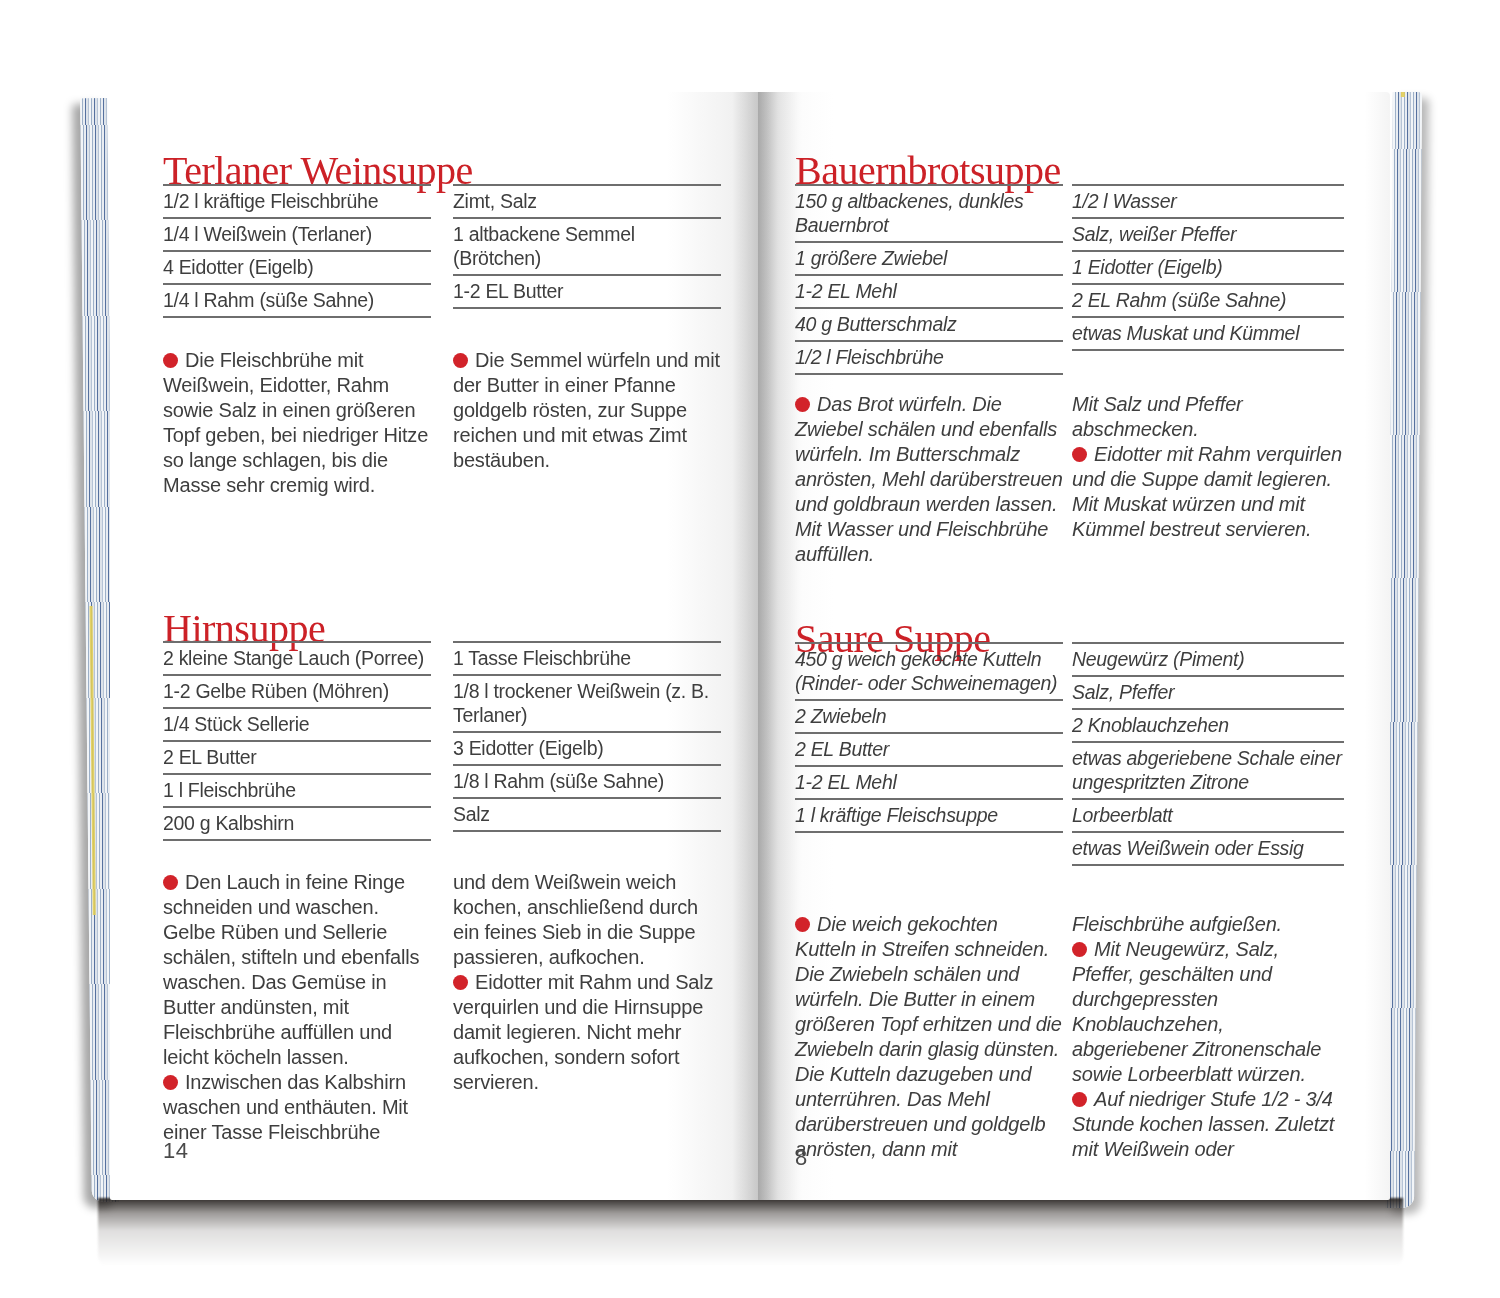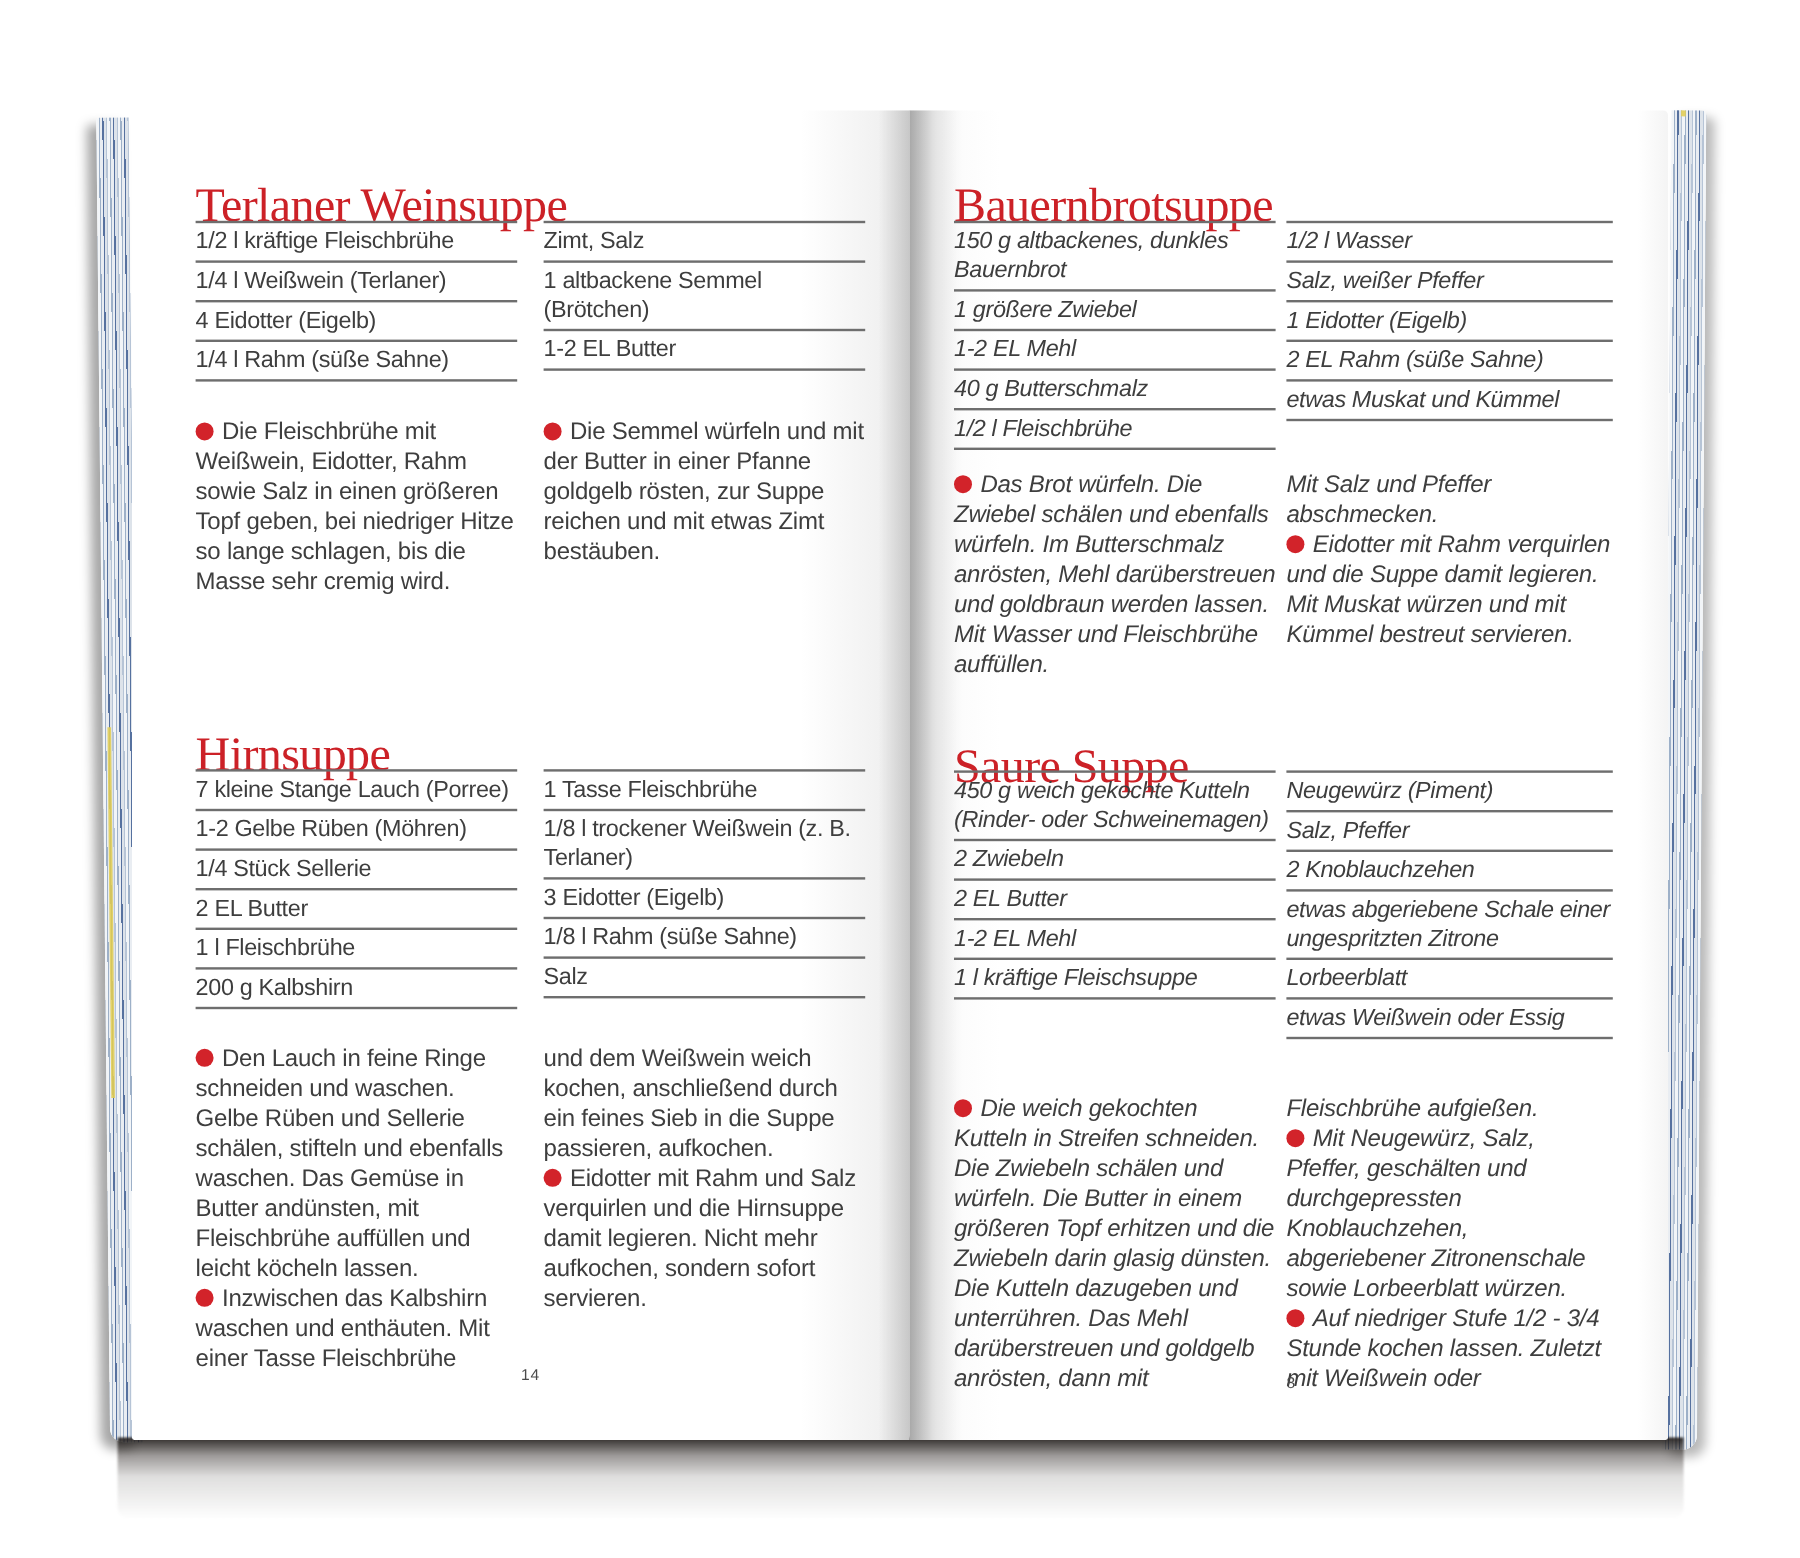--- a/index.html
+++ b/index.html
@@ -50,21 +50,21 @@
   .pr-grid{grid-template-columns:268px 272px;column-gap:9px;font-style:italic;}
 
   ul.ing{list-style:none;margin:0;padding:0;border-top:2px solid #6e6e6e;
     font-size:19.5px;line-height:24px;letter-spacing:-0.3px;color:#3e3e3e;}
   ul.ing li{padding:3px 0 4px 0;border-bottom:2px solid #6e6e6e;}
 
   .steps p{margin:0;font-size:20px;line-height:25px;letter-spacing:-0.2px;color:#3e3e3e;}
   .bullet{display:inline-block;width:15px;height:15px;border-radius:50%;
     background:#d2232a;margin-right:7px;vertical-align:-1px;}
 
-  .page-num{font-size:13px;color:#4a4a4a;text-align:center;letter-spacing:0.5px;}
+  .page-num{font-size:22px;color:#4a4a4a;letter-spacing:0.5px;}
 
   
   .page-left::after{content:"";position:absolute;right:0;top:0;bottom:0;width:26px;
     background:linear-gradient(to right,rgba(0,0,0,0),rgba(0,0,0,0.10));}
   .page-right::after{content:"";position:absolute;left:0;top:0;bottom:0;width:40px;
     background:linear-gradient(to right,rgba(0,0,0,0.16),rgba(0,0,0,0.04) 55%,rgba(0,0,0,0));}
 
   
   .lp-t1{left:53px;top:30px;}
   .lp-i1{left:53px;top:92px;}
@@ -120,21 +120,21 @@
       </div>
       <div>
         <p><span class="bullet"></span><span>Die Semmel würfeln und mit der Butter in einer Pfanne goldgelb rösten, zur Suppe reichen und mit etwas Zimt bestäuben.</span></p>
       </div>
     </div>
 
     <h1 class="abs lp-t2 recipe-title">Hirnsuppe</h1>
 
     <div class="abs lp-i2 ing-grid pl-grid">
       <ul class="ing">
-        <li>7 kleine Stange Lauch (Porree)</li>
+        <li>2 kleine Stange Lauch (Porree)</li>
         <li>1-2 Gelbe Rüben (Möhren)</li>
         <li>1/4 Stück Sellerie</li>
         <li>2 EL Butter</li>
         <li>1 l Fleischbrühe</li>
         <li>200 g Kalbshirn</li>
       </ul>
       <ul class="ing">
         <li>1 Tasse Fleischbrühe</li>
         <li>1/8 l trockener Weißwein (z. B. Terlaner)</li>
         <li>3 Eidotter (Eigelb)</li>

